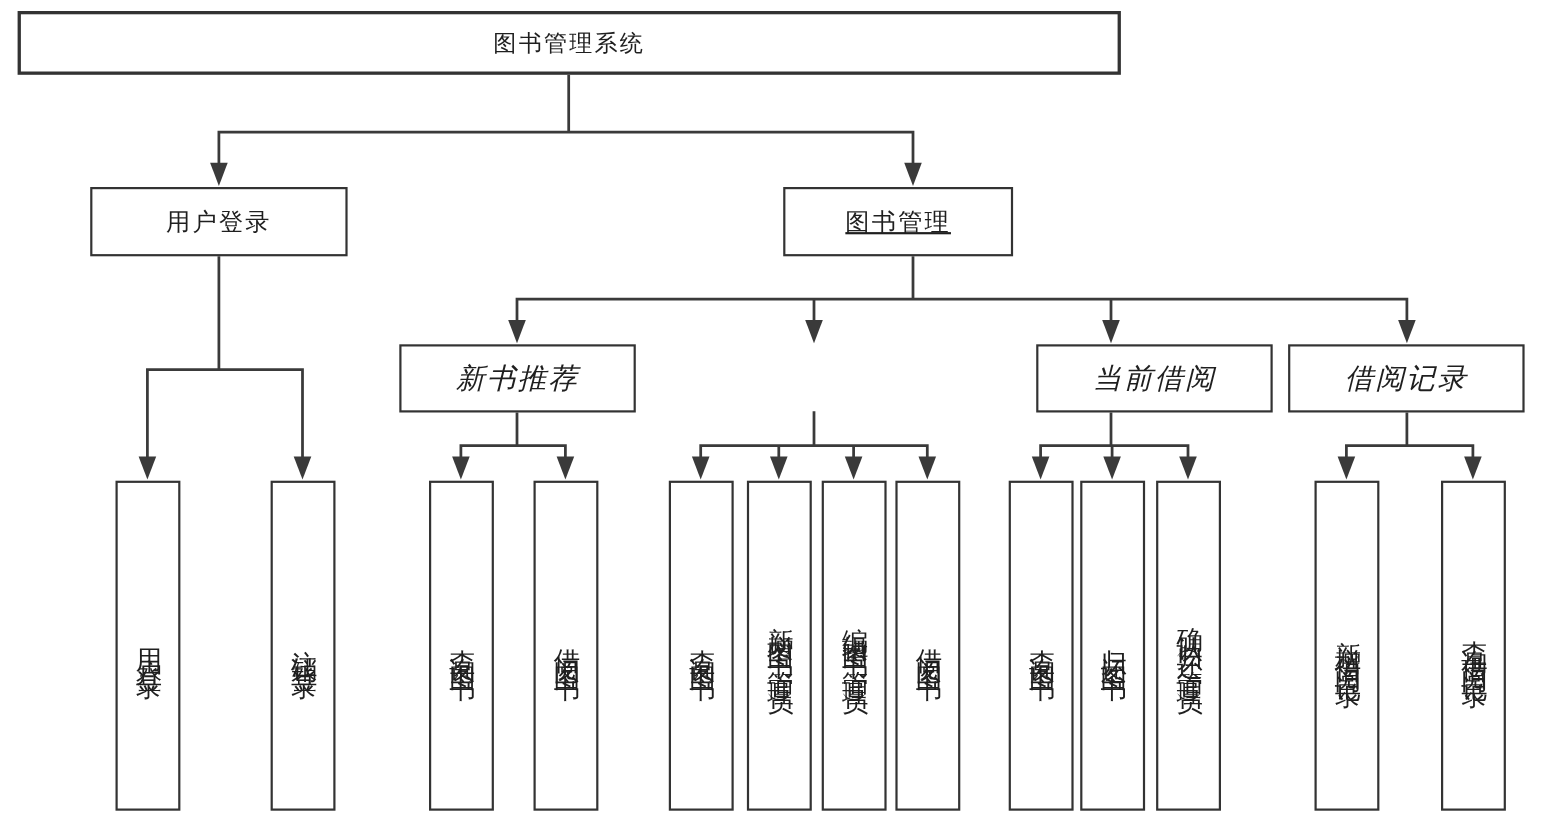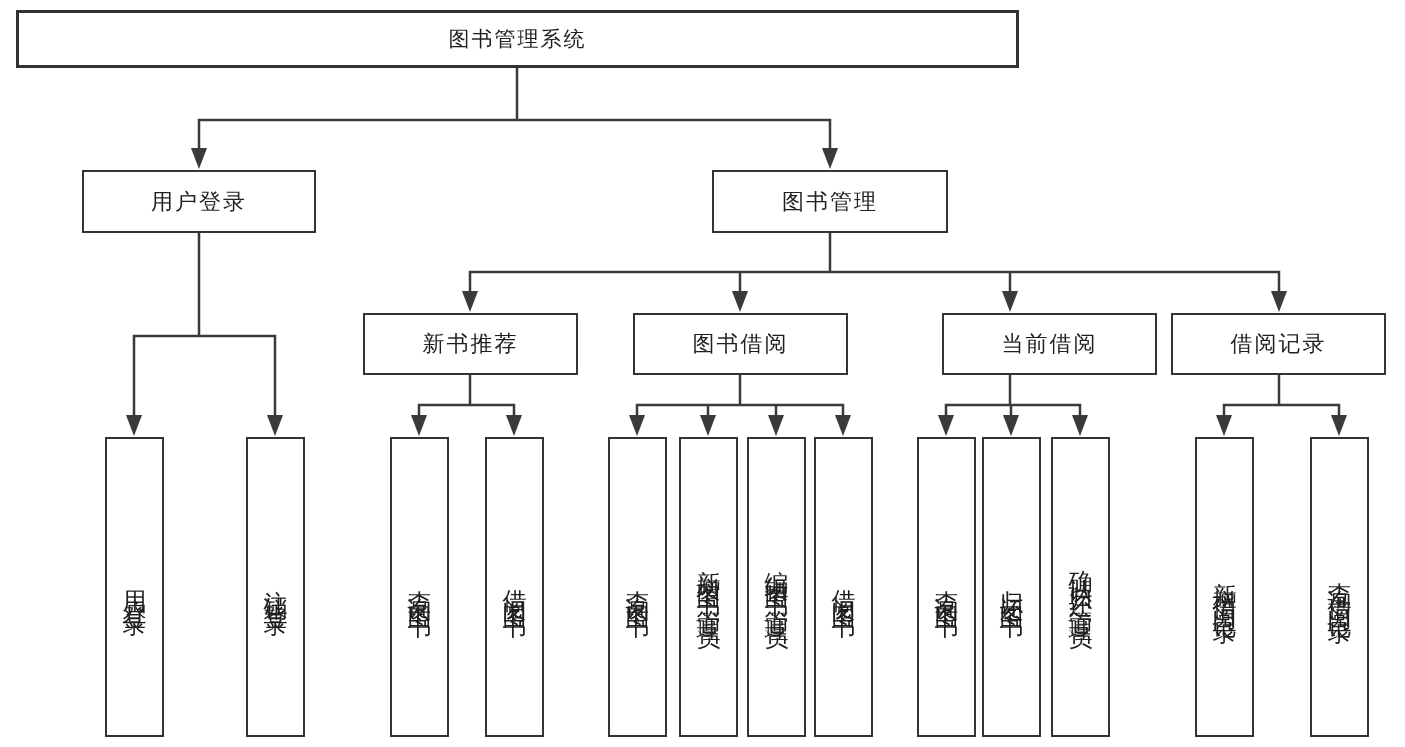--- a/index.html
+++ b/index.html
@@ -19,21 +19,21 @@
     background: #ffffff;
     border: 2.5px solid var(--border, #333333);
     box-sizing: border-box;
     display: flex;
     align-items: center;
     justify-content: center;
     color: var(--text, #1f1f1f);
   }
   .root { border-width: 3px; font-size: 21px; letter-spacing: 2px; }
   .l2   { font-size: 22px; letter-spacing: 2px; }
-  .l3   { font-size: 22px; letter-spacing: 2px; }
+  .l3   { font-size: 26px; letter-spacing: 2px; font-style: italic; }
   .leaf { font-size: 24px; border-width: 2.5px; }
   .leaf .vtext {
     writing-mode: vertical-rl;
     text-orientation: mixed;
     letter-spacing: 8px;
     line-height: 1;
   }
   .watermark {
     position: absolute;
     right: 14px;
@@ -92,29 +92,26 @@
     </g>
   </svg>
 
   <div class="box root" style="left:16px;top:10px;width:1003px;height:58px;">
     <span>图书管理系统</span>
   </div>
 
   <div class="box l2" style="left:82px;top:170px;width:234px;height:63px;">
     <span>用户登录</span>
   </div>
-  <div class="box l2" style="left:712px;top:170px;width:236px;height:63px;">
+  <div class="box l2" style="left:712px;top:170px;width:209px;height:63px;text-decoration:underline;">
     <span>图书管理</span>
   </div>
 
   <div class="box l3" style="left:363px;top:313px;width:215px;height:62px;">
     <span>新书推荐</span>
-  </div>
-  <div class="box l3" style="left:633px;top:313px;width:215px;height:62px;">
-    <span>图书借阅</span>
   </div>
   <div class="box l3" style="left:902px;top:313px;width:215px;height:62px;margin-left:40px;">
     <span>当前借阅</span>
   </div>
   <div class="box l3" style="left:1171px;top:313px;width:215px;height:62px;">
     <span>借阅记录</span>
   </div>
 
   <div class="box leaf" style="left:105px;top:437px;width:59px;height:300px;">
     <span class="vtext">用户登录</span>

